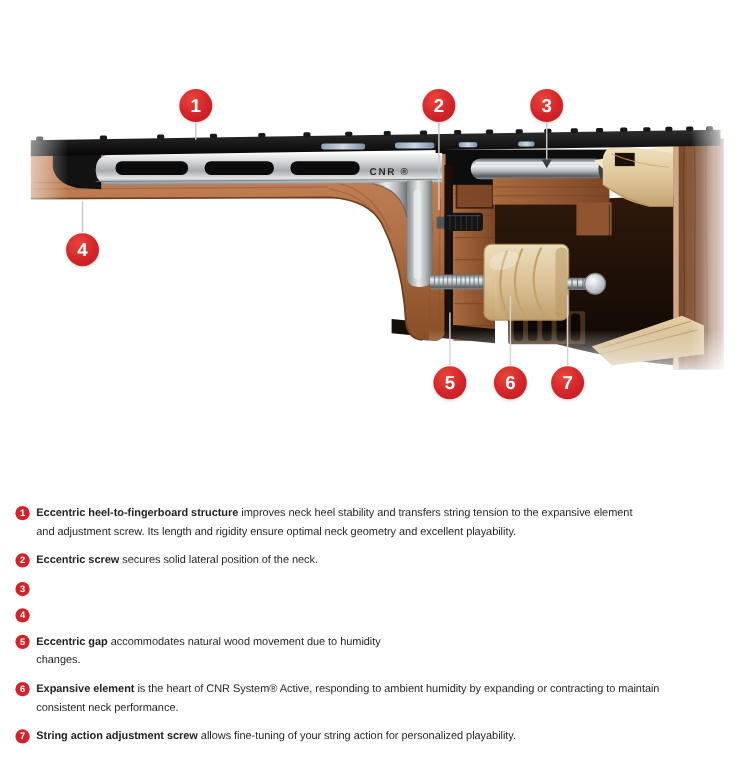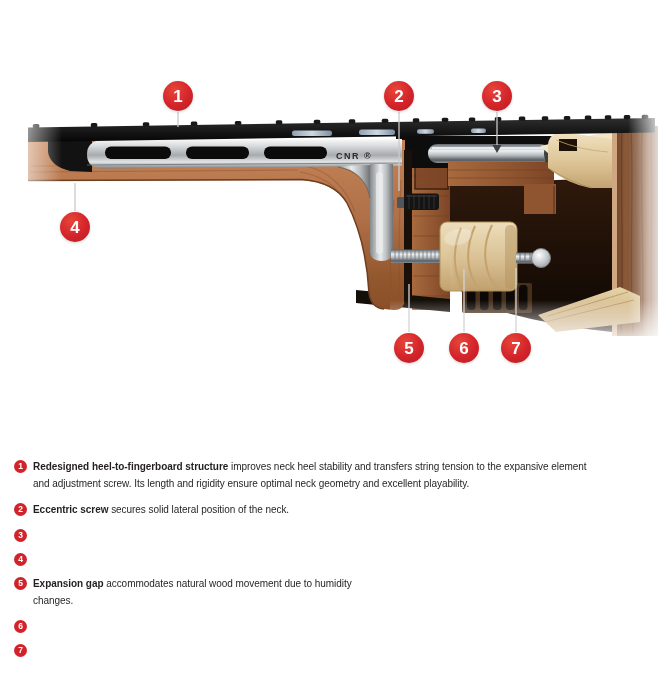--- a/index.html
+++ b/index.html
@@ -327,39 +327,42 @@
         <span>6</span>
       </div>
     <div class="hotspot" style="left:501px;top:333px;">
         <span>7</span>
       </div>
   </div>
 
   <div class="legend">
     <div class="legend-row">
         <span class="bullet">1</span>
-        <p class="txt"><b>Redesigned heel-to-fingerboard structure</b><span> improves neck heel stability and transfers string tension to the expansive element
+        <p class="txt"><b>Eccentric heel-to-fingerboard structure</b><span> improves neck heel stability and transfers string tension to the expansive element
 and adjustment screw. Its length and rigidity ensure optimal neck geometry and excellent playability.</span></p>
       </div>
     <div class="legend-row">
         <span class="bullet">2</span>
         <p class="txt"><b>Eccentric screw</b><span> secures solid lateral position of the neck.</span></p>
       </div>
     <div class="legend-row">
         <span class="bullet">3</span>
       </div>
     <div class="legend-row">
         <span class="bullet">4</span>
       </div>
     <div class="legend-row">
         <span class="bullet">5</span>
-        <p class="txt"><b>Expansion gap</b><span> accommodates natural wood movement due to humidity
+        <p class="txt"><b>Eccentric gap</b><span> accommodates natural wood movement due to humidity
 changes.</span></p>
       </div>
     <div class="legend-row">
         <span class="bullet">6</span>
+        <p class="txt"><b>Expansive element</b><span> is the heart of CNR System® Active, responding to ambient humidity by expanding or contracting to maintain
+consistent neck performance.</span></p>
       </div>
     <div class="legend-row">
         <span class="bullet">7</span>
+        <p class="txt"><b>String action adjustment screw</b><span> allows fine-tuning of your string action for personalized playability.</span></p>
       </div>
   </div>
 
 </div>
 
 </body></html>

